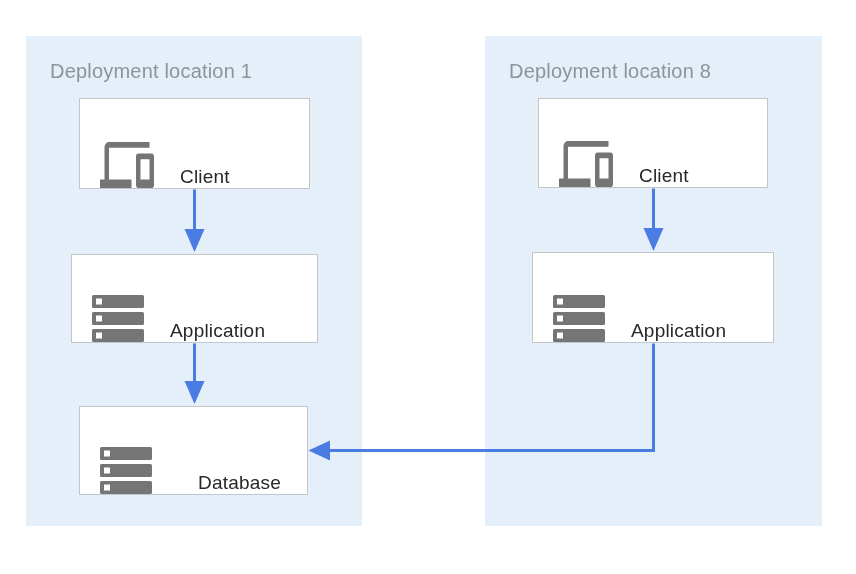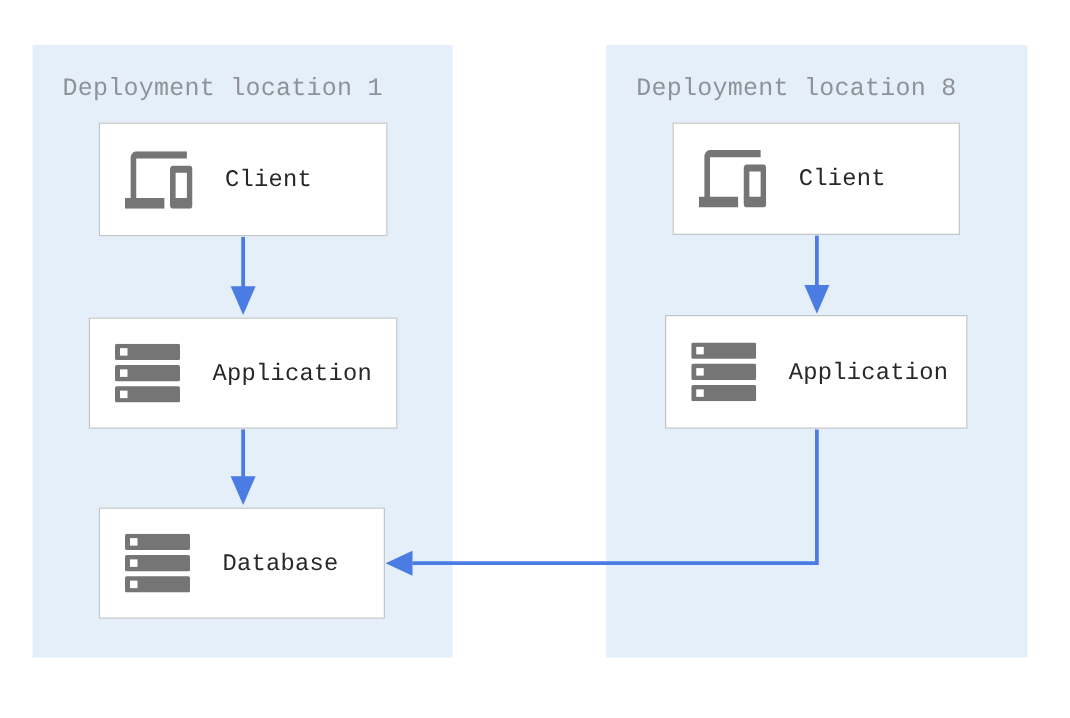--- a/index.html
+++ b/index.html
@@ -1,21 +1,21 @@
 <!DOCTYPE html>
 <html style="--page-bg: #ffffff; --panel-bg: #e4effa; --arrow: #4a7ce4; --box-bg: #ffffff; --box-border: #c3c6c9; --icon: #757575; --title-text: #8f9296; --label-text: #26282b;"><head>
 <meta charset="utf-8">
 <style>
   html, body { margin: 0; padding: 0; background: var(--page-bg, #ffffff); }
   .canvas {
     position: relative;
     width: 856px;
     height: 574px;
     background: var(--page-bg, #ffffff);
-    font-family: Liberation Mono, monospace;
+    font-family: Liberation Sans, sans-serif;
     overflow: hidden;
   }
   .panel {
     position: absolute;
     top: 36px;
     height: 490px;
     background: var(--panel-bg, #e4effa);
   }
   .panel-1 { left: 26px;  width: 336px; }
   .panel-2 { left: 485px; width: 337px; }
@@ -35,21 +35,21 @@
     pointer-events: none;
   }
   .arrows line, .arrows polyline { stroke: var(--arrow, #4a7ce4); stroke-width: 3; fill: none; }
   .arrows polygon { fill: var(--arrow, #4a7ce4); stroke: none; }
   .node {
     position: absolute;
     background: var(--box-bg, #ffffff);
     border: 1px solid var(--box-border, #c3c6c9);
     box-sizing: border-box;
     display: flex;
-    align-items: center;
+    align-items: flex-end;
   }
   .node .icon {
     display: inline-flex;
     margin: 0 26px 0 20px;
     flex: none;
   }
   .node .icon svg { fill: var(--icon, #757575); }
   .node .icon svg rect.sq { fill: #ffffff; }
   .node-label {
     font-size: 19px;
@@ -105,21 +105,21 @@
         <rect class="sq" x="4" y="3.5" width="6" height="6"></rect>
         <rect x="0" y="17" width="52" height="13" rx="1.5"></rect>
         <rect class="sq" x="4" y="20.5" width="6" height="6"></rect>
         <rect x="0" y="34" width="52" height="13" rx="1.5"></rect>
         <rect class="sq" x="4" y="37.5" width="6" height="6"></rect>
       </svg>
     </span>
     <span class="node-label">Application</span>
   </div>
 
-  <div class="node" style="left:79px; top:406px; width:229px; height:89px;">
+  <div class="node" style="left:79px; top:406px; width:229px; height:89px;gap:20px;">
     <span class="icon">
       <svg width="52" height="47" viewBox="0 0 52 47" aria-hidden="true">
         <rect x="0" y="0" width="52" height="13" rx="1.5"></rect>
         <rect class="sq" x="4" y="3.5" width="6" height="6"></rect>
         <rect x="0" y="17" width="52" height="13" rx="1.5"></rect>
         <rect class="sq" x="4" y="20.5" width="6" height="6"></rect>
         <rect x="0" y="34" width="52" height="13" rx="1.5"></rect>
         <rect class="sq" x="4" y="37.5" width="6" height="6"></rect>
       </svg>
     </span>

